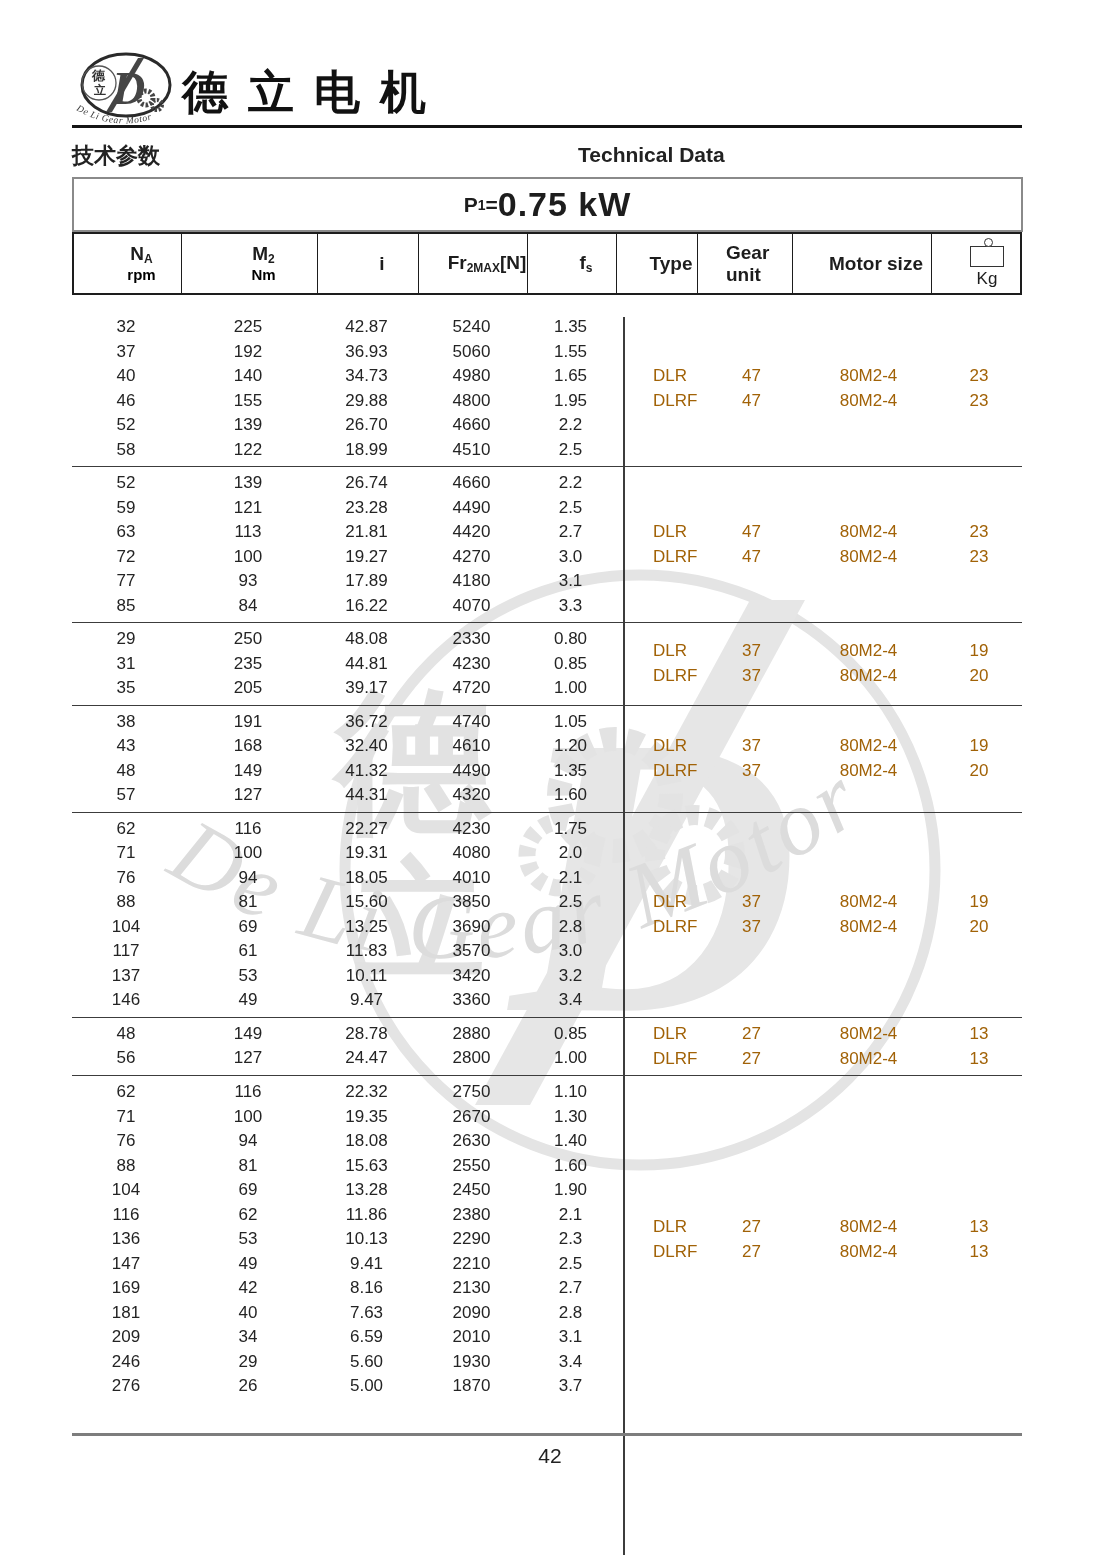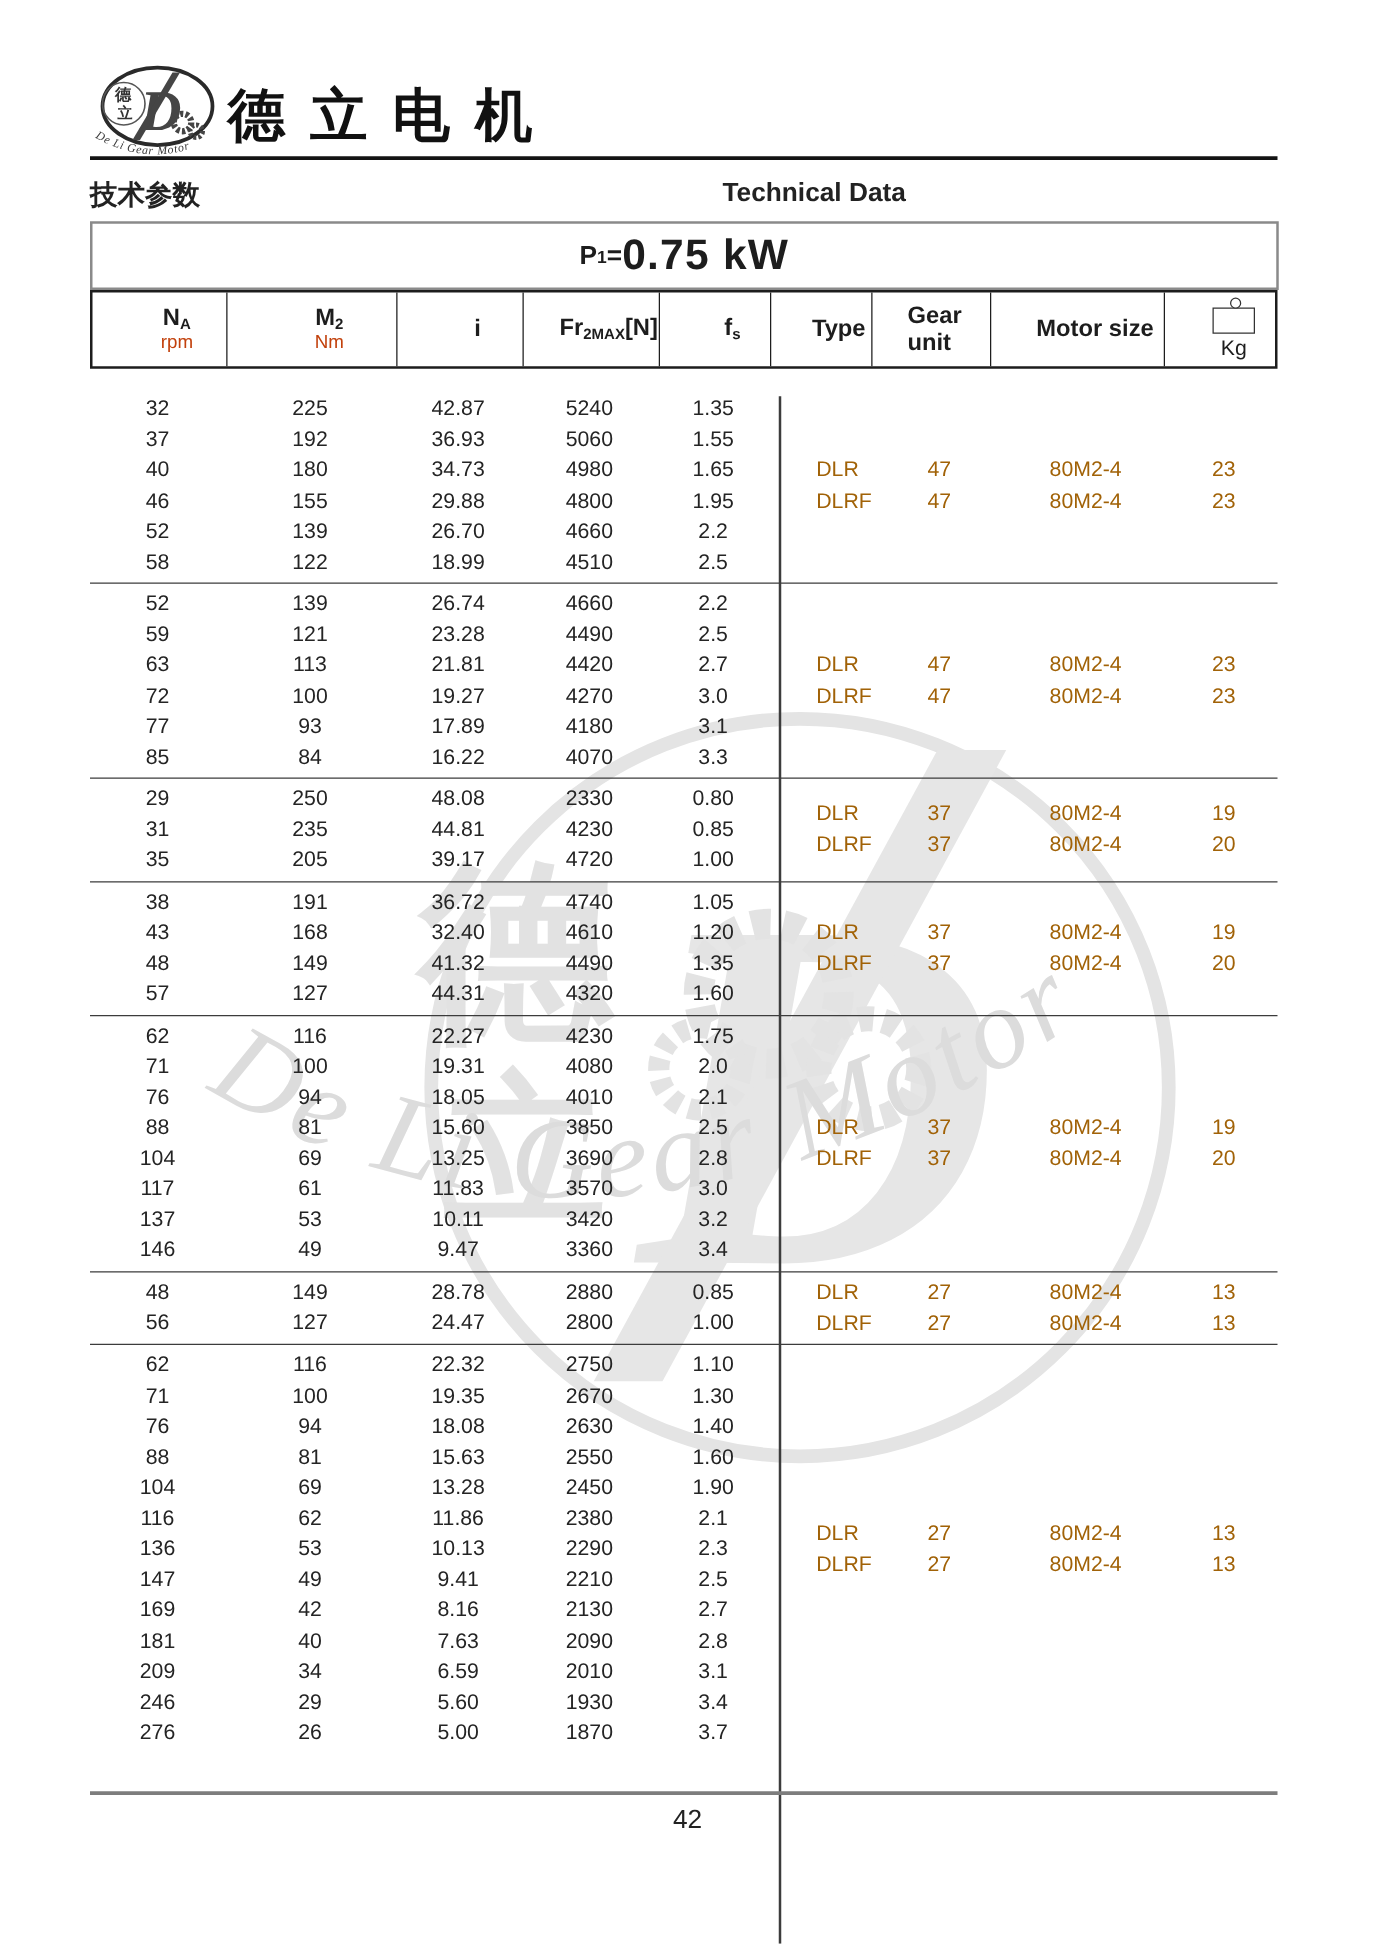--- a/index.html
+++ b/index.html
@@ -25,21 +25,21 @@
   .p-eq{font-size:21px;font-weight:bold;}
   .p-val{font-size:34px;font-weight:bold;letter-spacing:1px;}
 
   
   .thead{position:absolute;left:72px;top:232px;width:946px;height:59px;border:2px solid #1d1d1d;
          display:grid;grid-template-columns:108px 136px 101px 109px 89px 81px 95px 139px 82px;}
   .th{border-right:1.6px solid #1d1d1d;display:flex;flex-direction:column;align-items:center;justify-content:center;line-height:1.12;margin-left:28px;}
   .th:last-child{border-right:none;}
   .th-big{font-size:19px;font-weight:bold;}
   .th-sub{font-size:12px;font-weight:bold;vertical-align:-3px;}
-  .th-unit{font-size:15px;color:#c2410c;}
+  .th-unit{font-size:15px;color:#000000;font-weight:bold;}
   .kg-icon{width:32px;height:19px;border:1.7px solid #333;position:relative;margin-top:7px;}
   .kg-icon::before{content:"";position:absolute;left:50%;top:-9px;margin-left:-3.5px;width:7px;height:7px;
                    border:1.5px solid #333;border-radius:50%;background:#fff;}
   .kg-label{font-size:17px;margin-top:2px;}
 
   
   .data-area{position:absolute;left:72px;top:295px;width:950px;padding-top:16px;}
   .v-divider{position:absolute;left:551px;top:22px;height:1384px;width:1.6px;background:#3c3c3c;}
   .group{display:flex;padding:4px 0;border-bottom:1.6px solid #3c3c3c;}
   .group:last-child{border-bottom:none;}
@@ -150,21 +150,21 @@
             </div>
             <div class="drow">
               <div class="dcell">37</div>
               <div class="dcell">192</div>
               <div class="dcell">36.93</div>
               <div class="dcell">5060</div>
               <div class="dcell">1.55</div>
             </div>
             <div class="drow">
               <div class="dcell">40</div>
-              <div class="dcell">180</div>
+              <div class="dcell">140</div>
               <div class="dcell">34.73</div>
               <div class="dcell">4980</div>
               <div class="dcell">1.65</div>
             </div>
             <div class="drow">
               <div class="dcell">46</div>
               <div class="dcell">155</div>
               <div class="dcell">29.88</div>
               <div class="dcell">4800</div>
               <div class="dcell">1.95</div>

